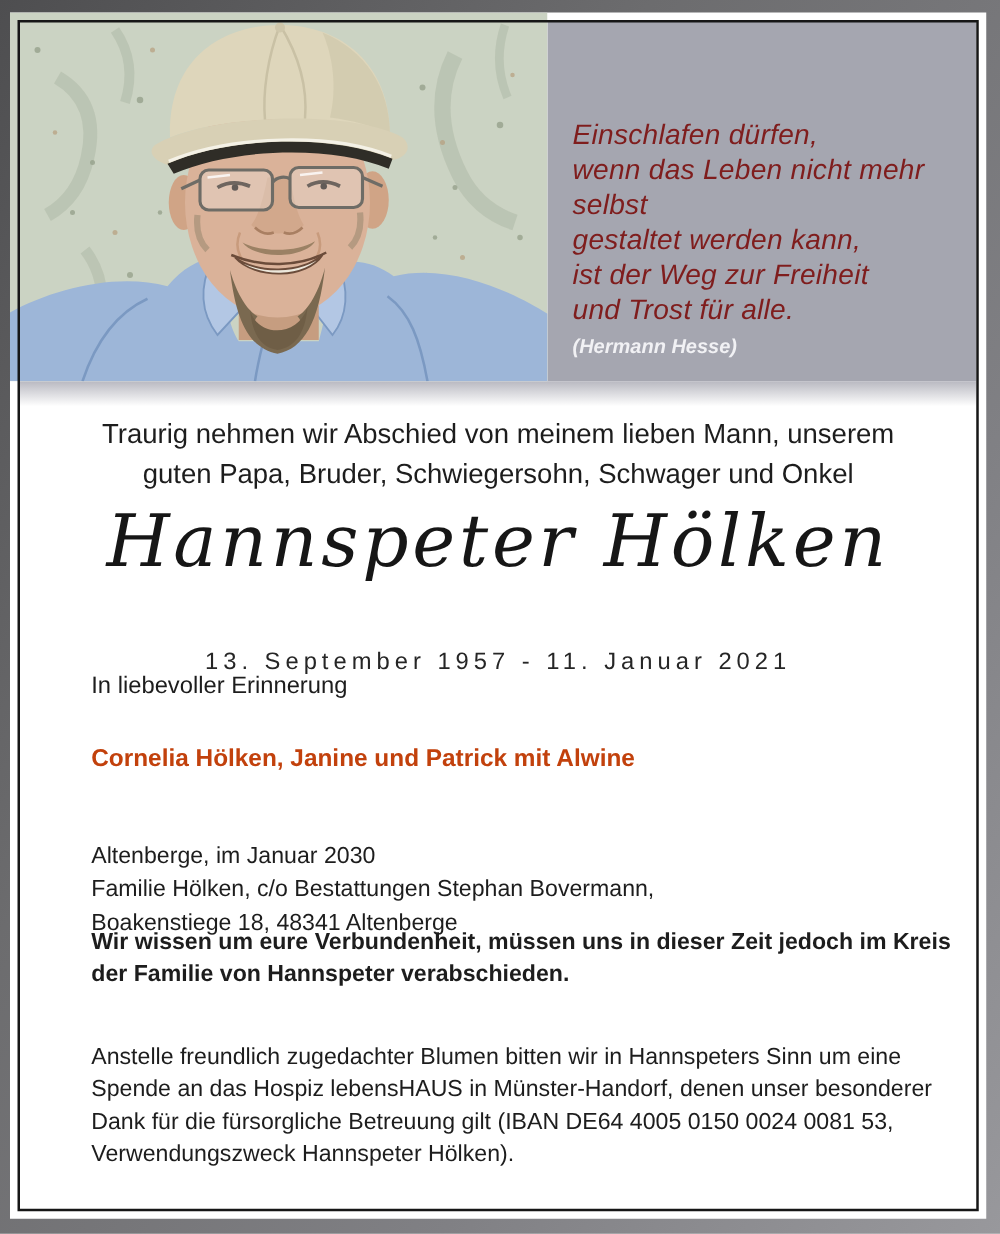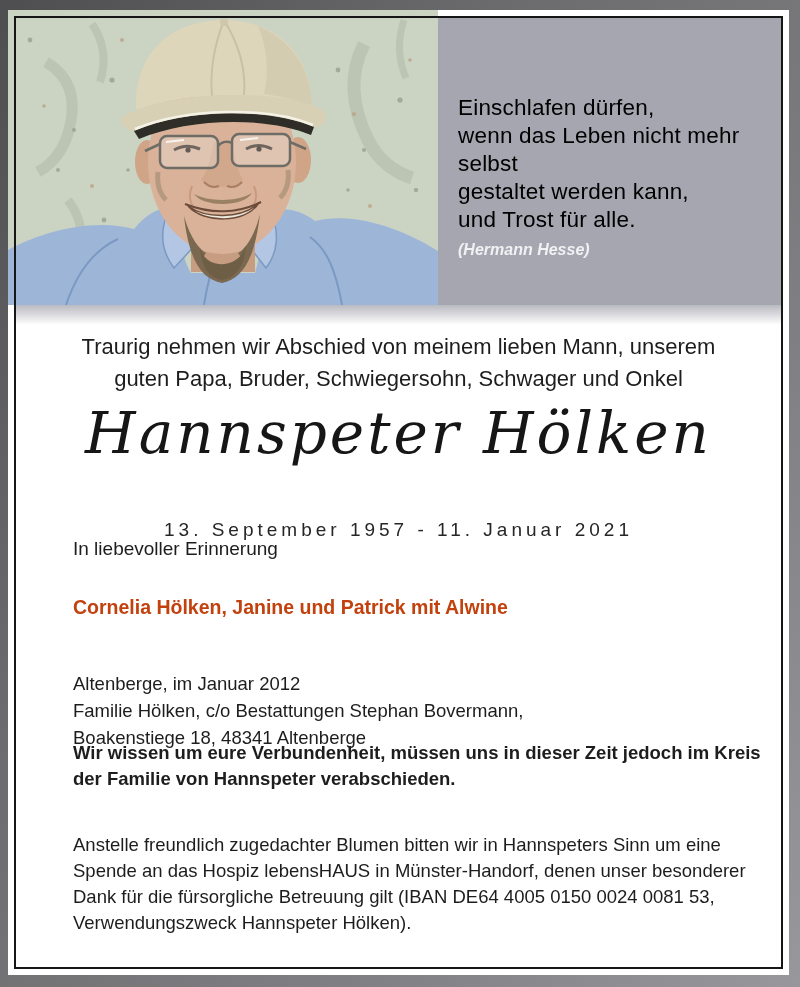--- a/index.html
+++ b/index.html
@@ -19,21 +19,21 @@
     position:absolute;left:0;top:0;width:430px;height:295px;z-index:2;
   }
   .photo svg{display:block;width:100%;height:100%;}
   .quote-box{
     position:absolute;left:430px;top:6px;right:8px;height:289px;z-index:1;
     background:#a5a6b0;
     box-sizing:border-box;
     padding:78px 14px 0 20px;
   }
   .quote-line{
-    font-size:22.5px;line-height:28px;color:#000000;
+    font-style:italic;font-size:22.5px;line-height:28px;color:#7f1d1d;
     letter-spacing:.2px;
   }
   .quote-attr{
     font-style:italic;font-weight:bold;font-size:16px;color:#f1f1f4;margin-top:7px;
   }
   .photo-shadow{
     position:absolute;left:8px;right:8px;top:295px;height:20px;z-index:1;
     background:linear-gradient(#b9b9c1,rgba(255,255,255,0));
   }
   .intro{
@@ -156,39 +156,40 @@
           <path d="M282,132 L298,139" fill="none"></path>
         </g>
         <path d="M158,132 l18,-2 M232,130 l18,-2" stroke="#ffffff" stroke-width="2" opacity="0.8" fill="none"></path>
       </svg>
     </div>
 
     <div class="quote-box">
       <div class="quote-line">Einschlafen dürfen,</div>
       <div class="quote-line">wenn das Leben nicht mehr selbst</div>
       <div class="quote-line">gestaltet werden kann,</div>
+      <div class="quote-line">ist der Weg zur Freiheit</div>
       <div class="quote-line">und Trost für alle.</div>
       <div class="quote-attr">(Hermann Hesse)</div>
     </div>
 
     <div class="photo-shadow"></div>
 
     <div class="intro">
       <div>Traurig nehmen wir Abschied von meinem lieben Mann, unserem</div>
       <div>guten Papa, Bruder, Schwiegersohn, Schwager und Onkel</div>
     </div>
 
     <div class="name">Hannspeter Hölken</div>
     <div class="dates">13. September 1957 - 11. Januar 2021</div>
 
     <div class="lead">In liebevoller Erinnerung</div>
     <div class="family">Cornelia Hölken, Janine und Patrick mit Alwine</div>
 
     <div class="address">
-      <div>Altenberge, im Januar 2012</div>
+      <div>Altenberge, im Januar 2030</div>
       <div>Familie Hölken, c/o Bestattungen Stephan Bovermann,</div>
       <div>Boakenstiege 18, 48341 Altenberge</div>
     </div>
 
     <div class="para para-1">Wir wissen um eure Verbundenheit, müssen uns in dieser Zeit jedoch im Kreis der Familie von Hannspeter verabschieden.</div>
     <div class="para para-2">Anstelle freundlich zugedachter Blumen bitten wir in Hannspeters Sinn um eine Spende an das Hospiz lebensHAUS in Münster-Handorf, denen unser besonderer Dank für die fürsorgliche Betreuung gilt (IBAN DE64 4005 0150 0024 0081 53, Verwendungszweck Hannspeter Hölken).</div>
 
     <div class="card-border"></div>
   </div>
 </div>

